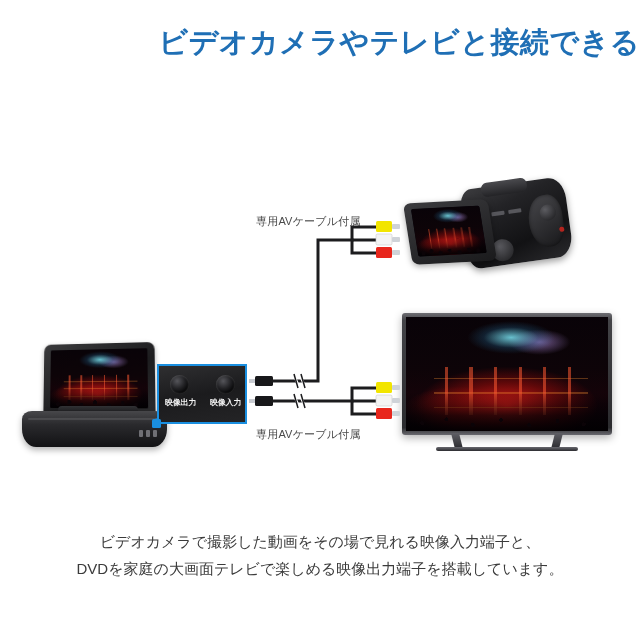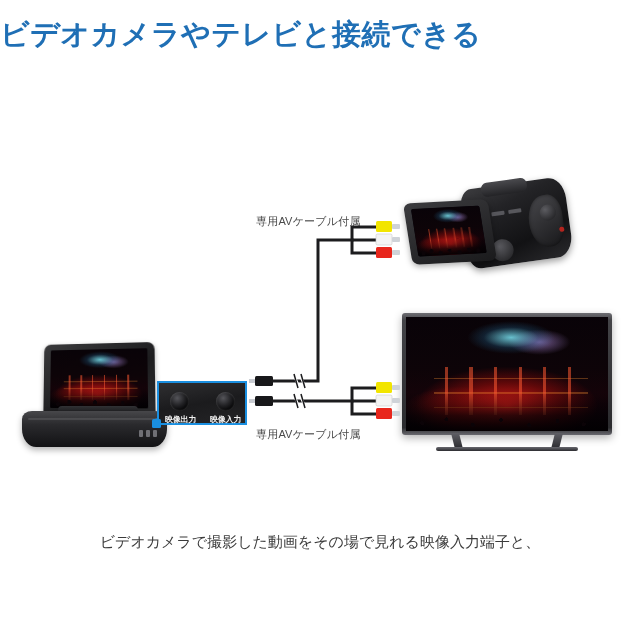--- a/index.html
+++ b/index.html
@@ -12,23 +12,23 @@
     background: #ffffff;
     font-family: "Liberation Sans", "DejaVu Sans", sans-serif;
     overflow: hidden;
     position: relative;
   }
 
   
   .headline {
     position: absolute;
     left: 0;
-    top: 14px;
+    top: 22px;
     width: 640px;
-    text-align: left;
+    text-align: right;
     color: #1f6fb5;
     font-weight: bold;
     font-size: 29px;
     line-height: 40px;
     letter-spacing: 0.5px;
   }
   .headline .line {
     display: block;
     white-space: nowrap;
   }
@@ -168,23 +168,23 @@
     background:
       repeating-linear-gradient(90deg, rgba(255,70,40,0.0) 0 7%, rgba(255,90,50,0.55) 7% 9%, rgba(255,70,40,0.0) 9% 16%),
       repeating-linear-gradient(0deg, rgba(255,120,40,0.0) 0 14%, rgba(255,150,50,0.33) 14% 17%, rgba(255,120,40,0.0) 17% 30%);
     filter: blur(0.4px);
   }
 
   
   .callout {
     position: absolute;
     left: 157px;
-    top: 216px;
+    top: 199px;
     width: 90px;
-    height: 44px;
+    height: 60px;
     background: linear-gradient(170deg, #2f2f31 0%, #1b1b1d 50%, #242426 100%);
     border: 2px solid #1a8fe0;
     box-sizing: border-box;
     z-index: 5;
     font-family: Liberation Serif, serif;
   }
   .jack {
     position: absolute;
     top: 9px;
     width: 19px;
@@ -543,13 +543,14 @@
       <div class="tv-leg l"></div>
       <div class="tv-leg r"></div>
       <div class="tv-foot"></div>
     </div>
   </div>
 
 </div>
 
 <div class="caption">
   <span class="cline">ビデオカメラで撮影した動画をその場で見れる映像入力端子と、</span>
+  <span class="cline">DVDを家庭の大画面テレビで楽しめる映像出力端子を搭載しています。</span>
 </div>
 
 </body></html>

